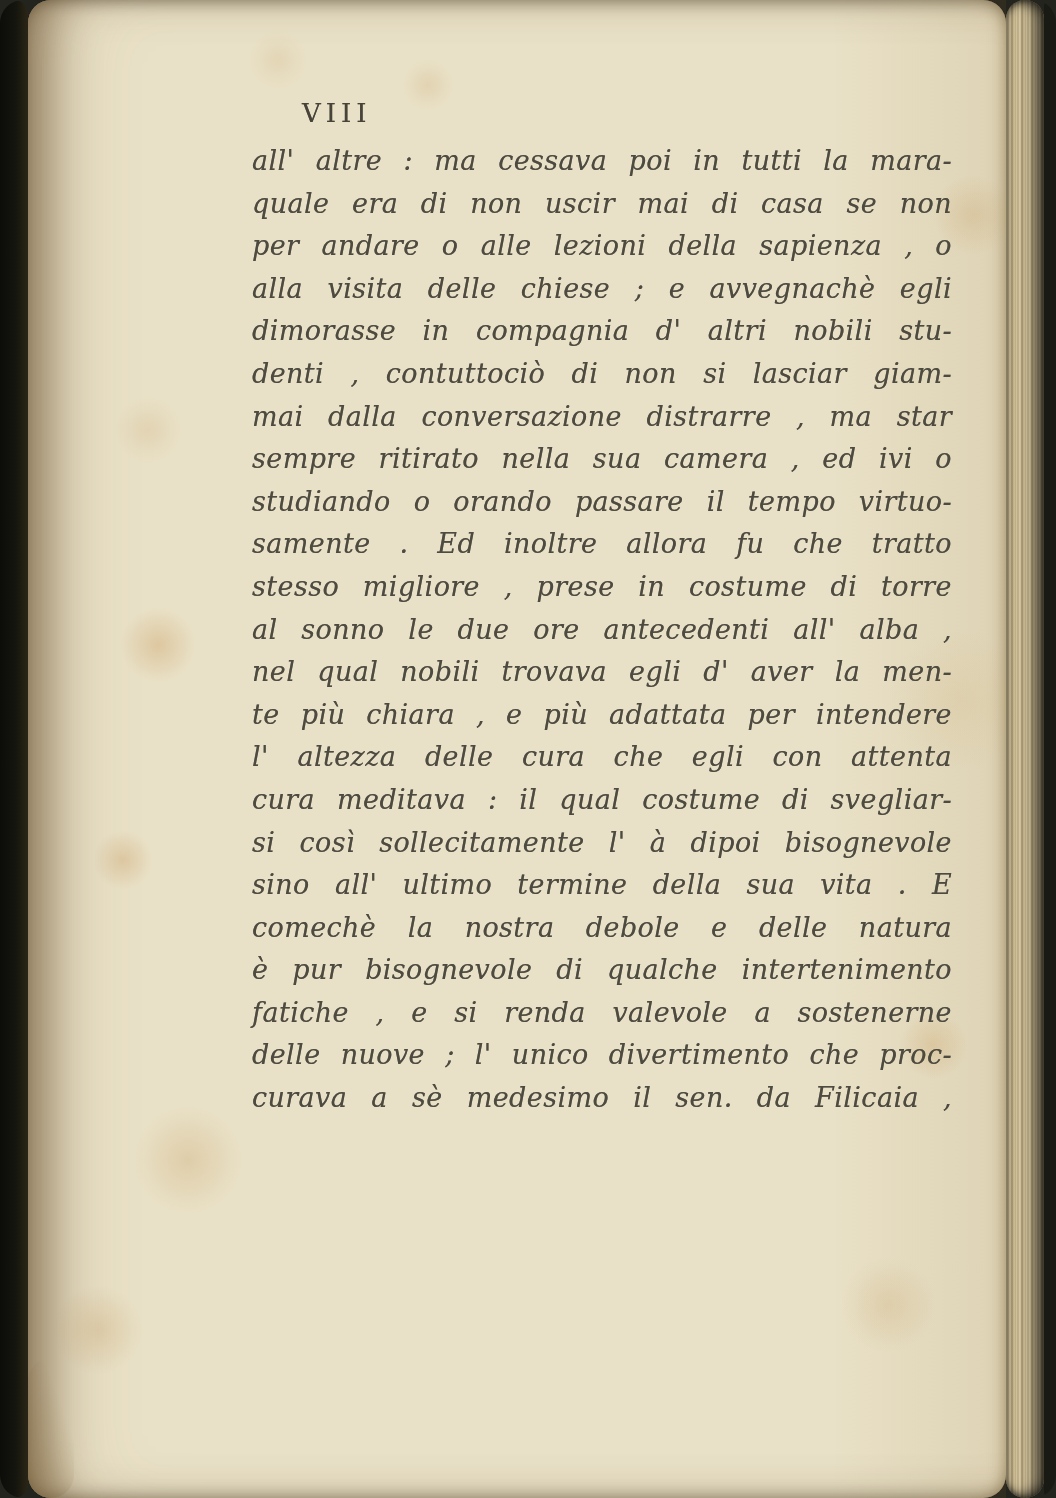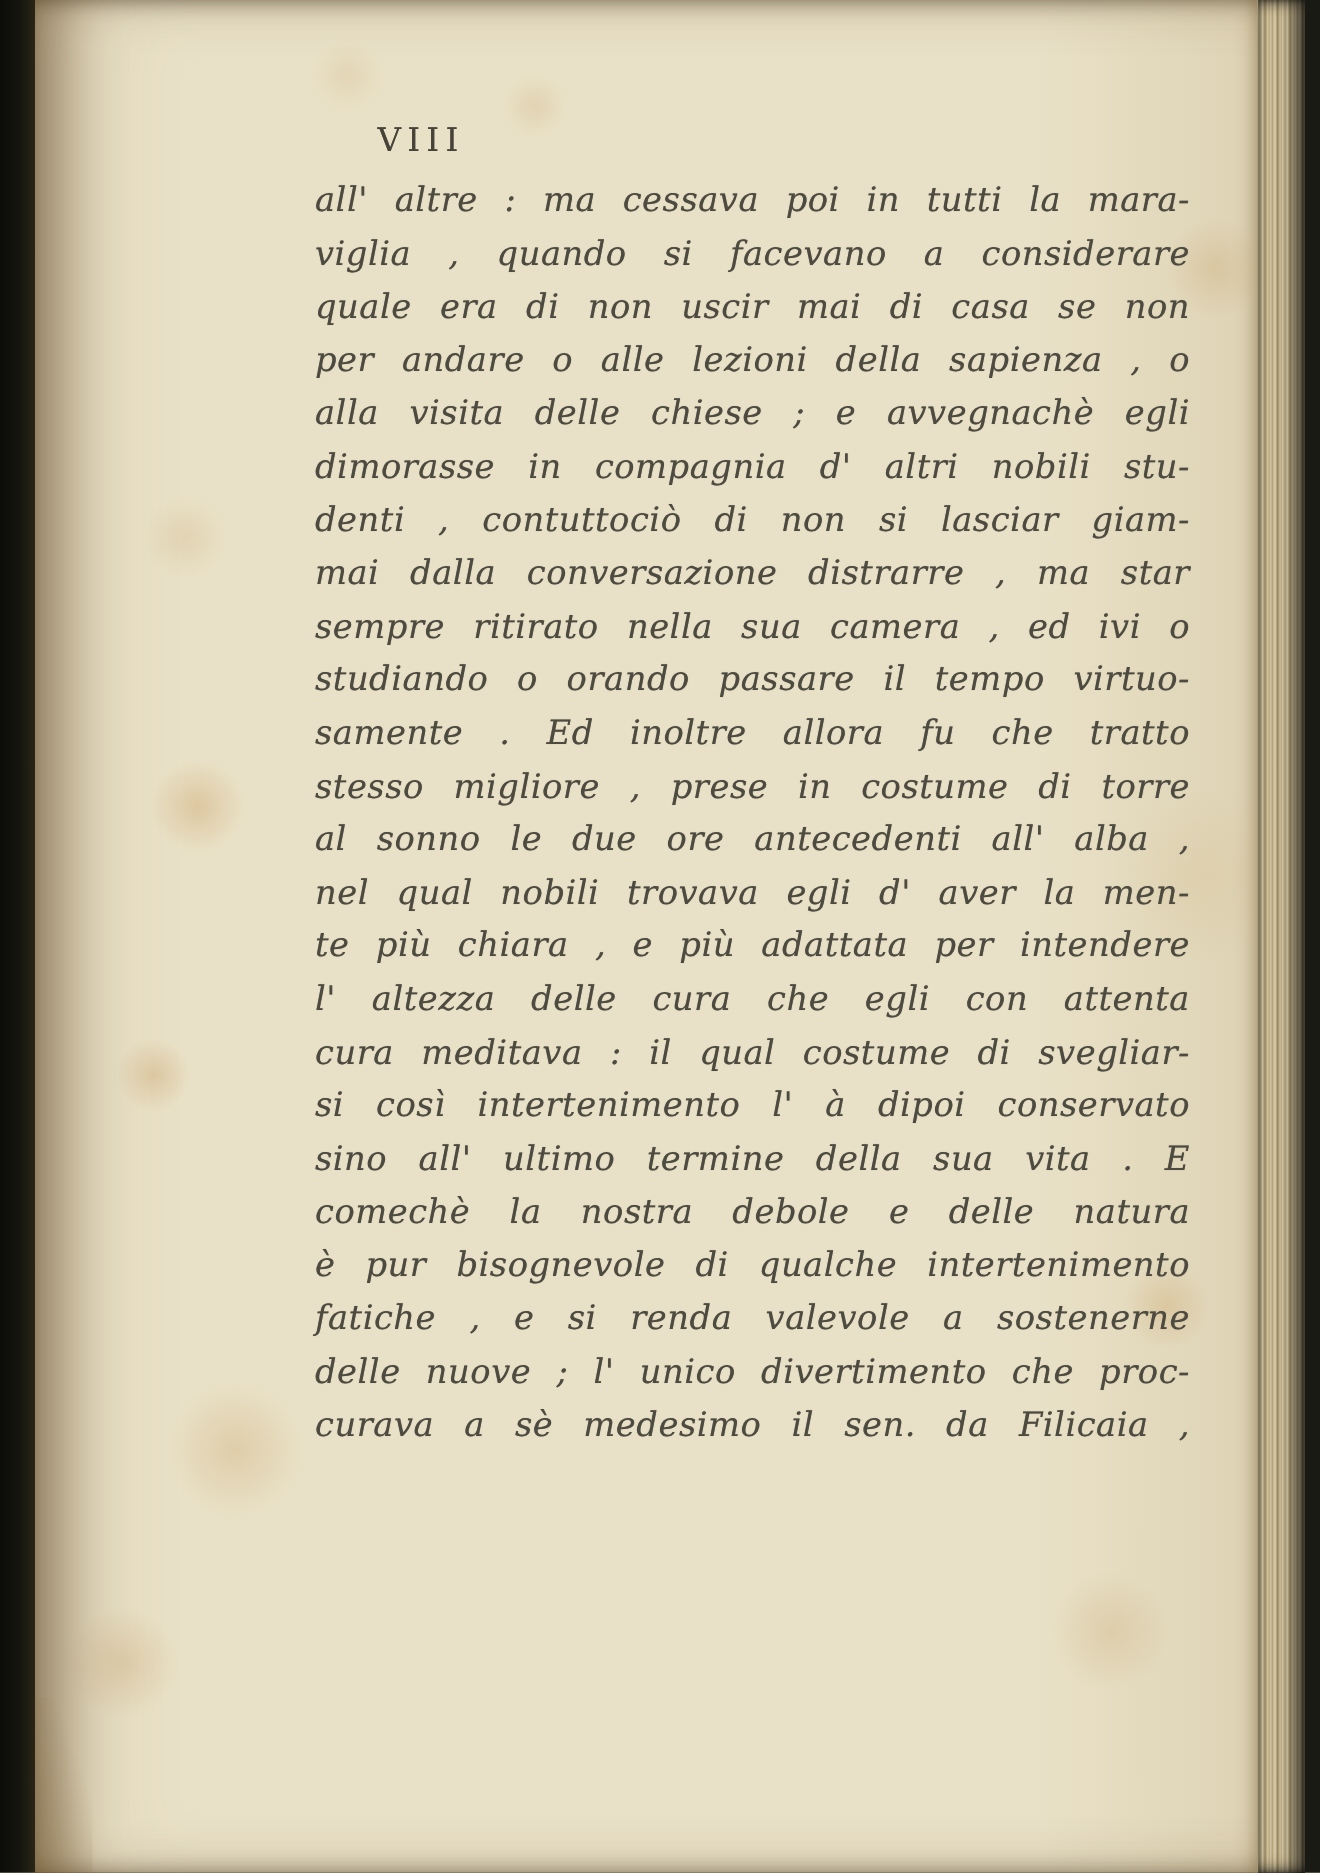--- a/index.html
+++ b/index.html
@@ -1,20 +1,20 @@
 <!DOCTYPE html>
 <html style="--background: #23241d; --paper: #e9e1c7; --ink: #4d4a40;"><head>
 <meta charset="utf-8">
 <style>
   :root {
     --background: #23241d;
     --paper: #e9e1c7;
     --ink: #4d4a40;
   }
-  * { box-sizing: border-box; }
+  * { box-sizing: border-box; border-radius: 23px; }
   html, body {
     margin: 0;
     padding: 0;
   }
   body {
     width: 1056px;
     height: 1498px;
     position: relative;
     overflow: hidden;
     background: var(--background);
@@ -131,37 +131,36 @@
 <body>
 
 <div class="scan">
   <div class="spine"></div>
 
   <div class="page">
     <div class="page-number">VIII</div>
 
     <div class="text-block">
         <div class="line">all' altre : ma cessava poi in tutti la mara-</div>
-        <div class="line">viglia , quando si facevano a considerare</div>
         <div class="line">quale era di non uscir mai di casa se non</div>
         <div class="line">per andare o alle lezioni della sapienza , o</div>
         <div class="line">alla visita delle chiese ; e avvegnachè egli</div>
         <div class="line">dimorasse in compagnia d' altri nobili stu-</div>
         <div class="line">denti , contuttociò di non si lasciar giam-</div>
         <div class="line">mai dalla conversazione distrarre , ma star</div>
         <div class="line">sempre ritirato nella sua camera , ed ivi o</div>
         <div class="line">studiando o orando passare il tempo virtuo-</div>
         <div class="line">samente . Ed inoltre allora fu che tratto</div>
         <div class="line">stesso migliore , prese in costume di torre</div>
         <div class="line">al sonno le due ore antecedenti all' alba ,</div>
         <div class="line">nel qual nobili trovava egli d' aver la men-</div>
         <div class="line">te più chiara , e più adattata per intendere</div>
         <div class="line">l' altezza delle cura che egli con attenta</div>
         <div class="line">cura meditava : il qual costume di svegliar-</div>
-        <div class="line">si così intertenimento l' à dipoi conservato</div>
+        <div class="line">si così sollecitamente l' à dipoi bisognevole</div>
         <div class="line">sino all' ultimo termine della sua vita . E</div>
         <div class="line">comechè la nostra debole e delle natura</div>
         <div class="line">è pur bisognevole di qualche intertenimento</div>
         <div class="line">fatiche , e si renda valevole a sostenerne</div>
         <div class="line">delle nuove ; l' unico divertimento che proc-</div>
         <div class="line">curava a sè medesimo il sen. da Filicaia ,</div>
       </div>
 
     <div class="corner-wear"></div>
   </div>

